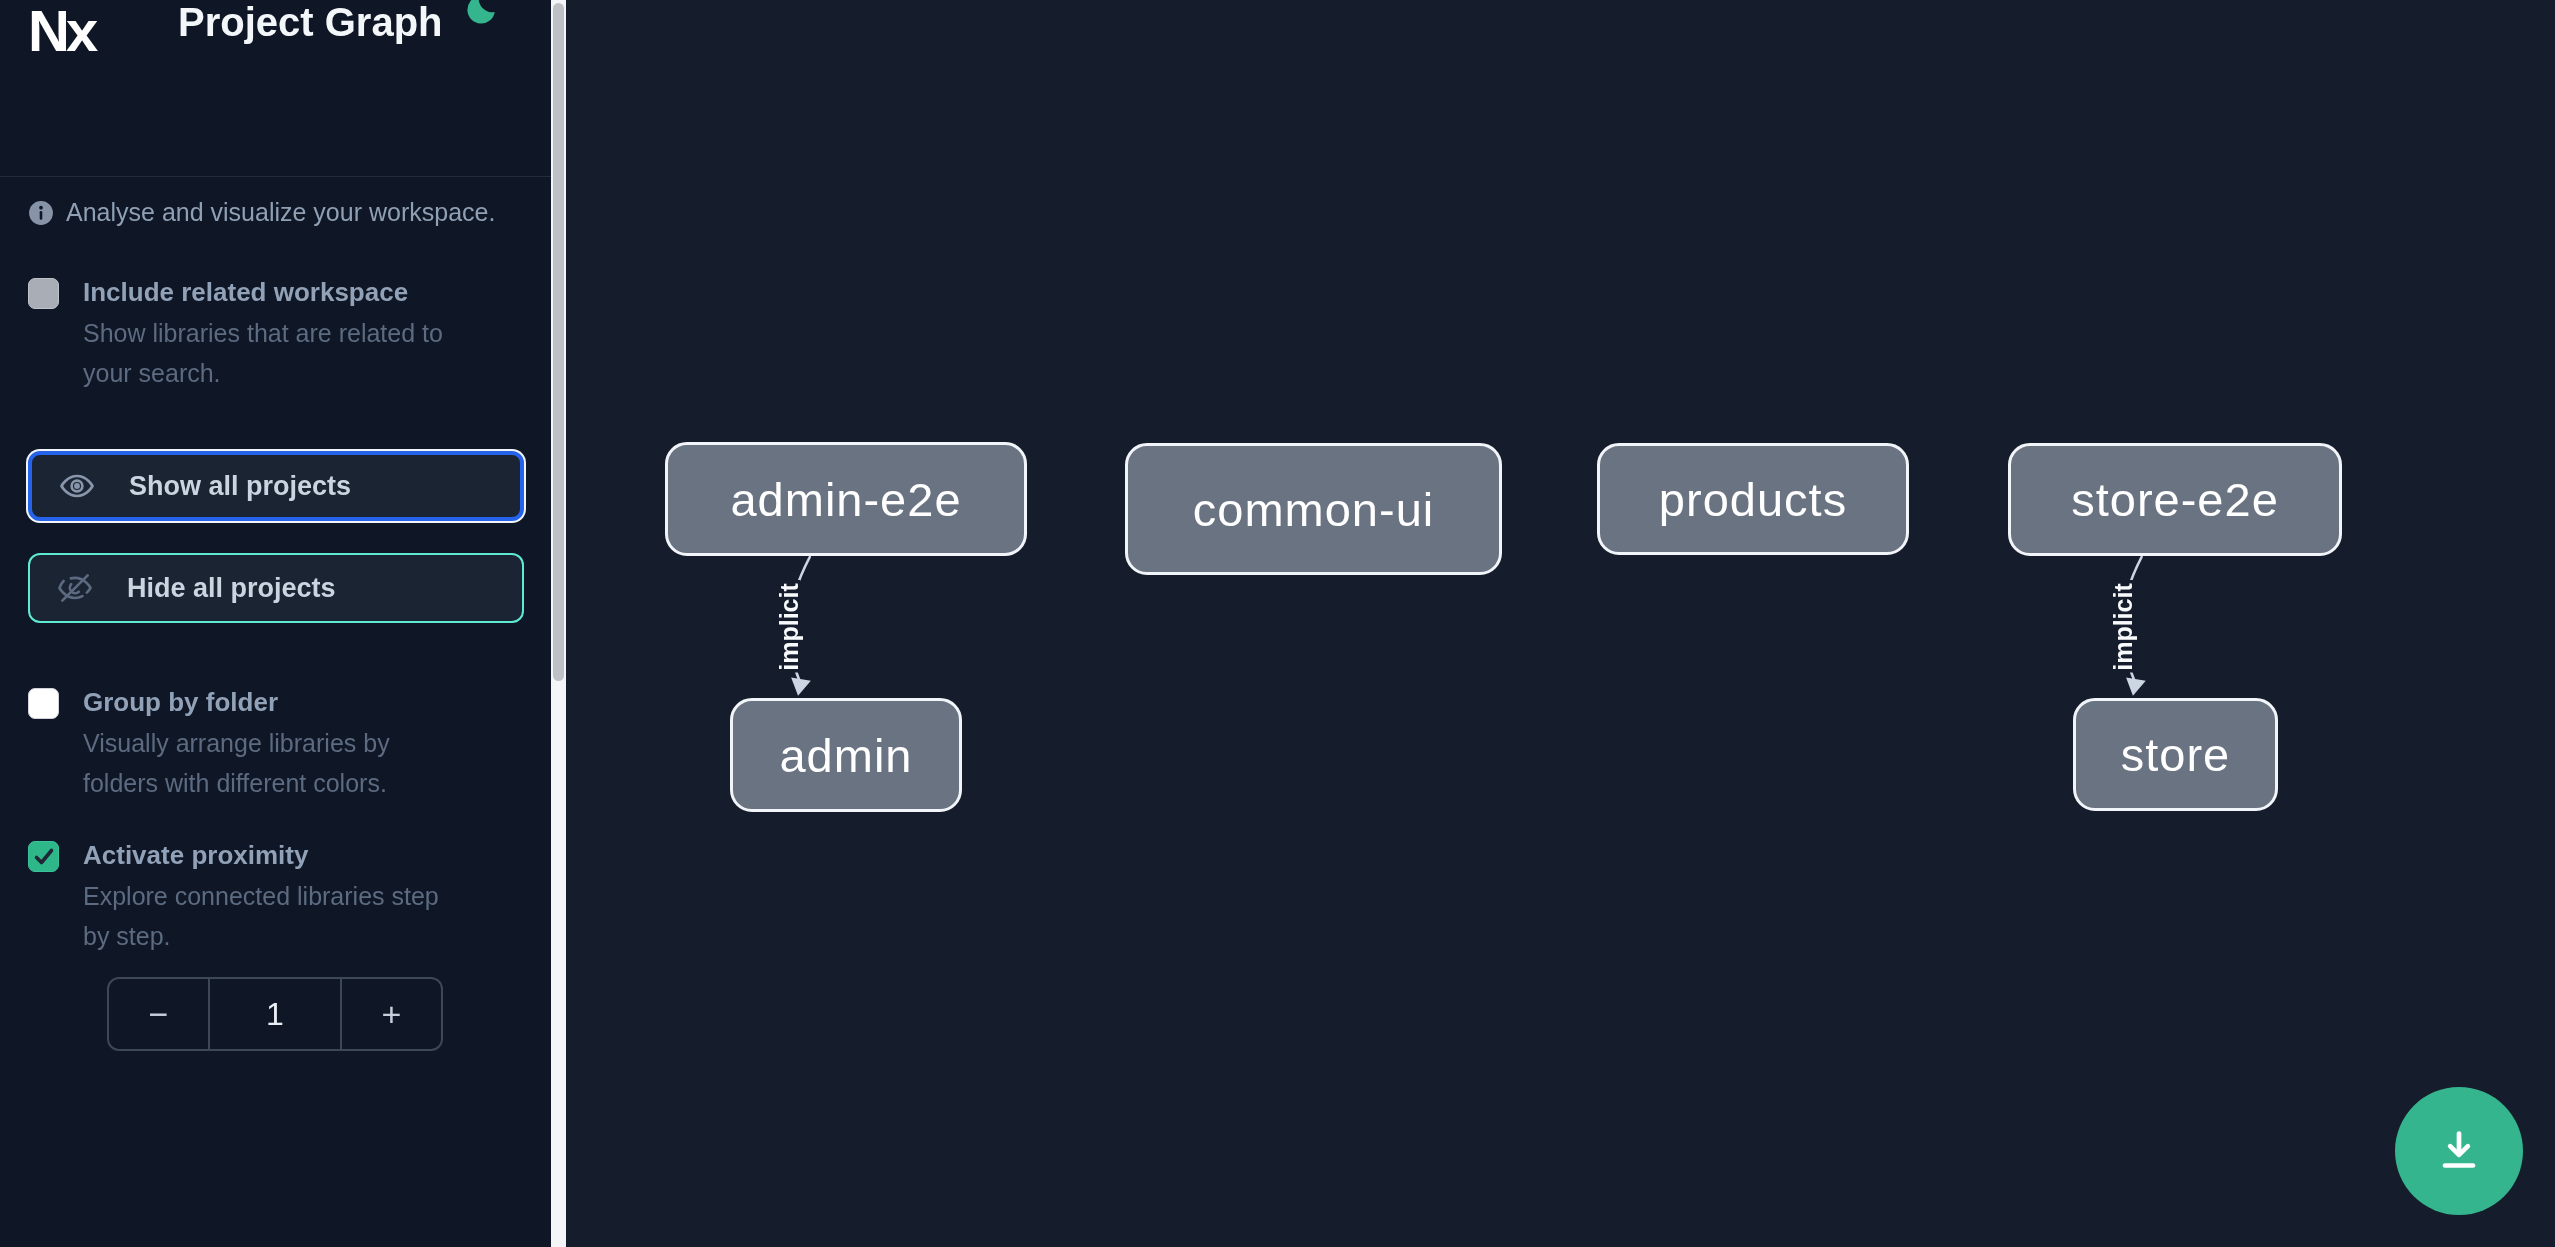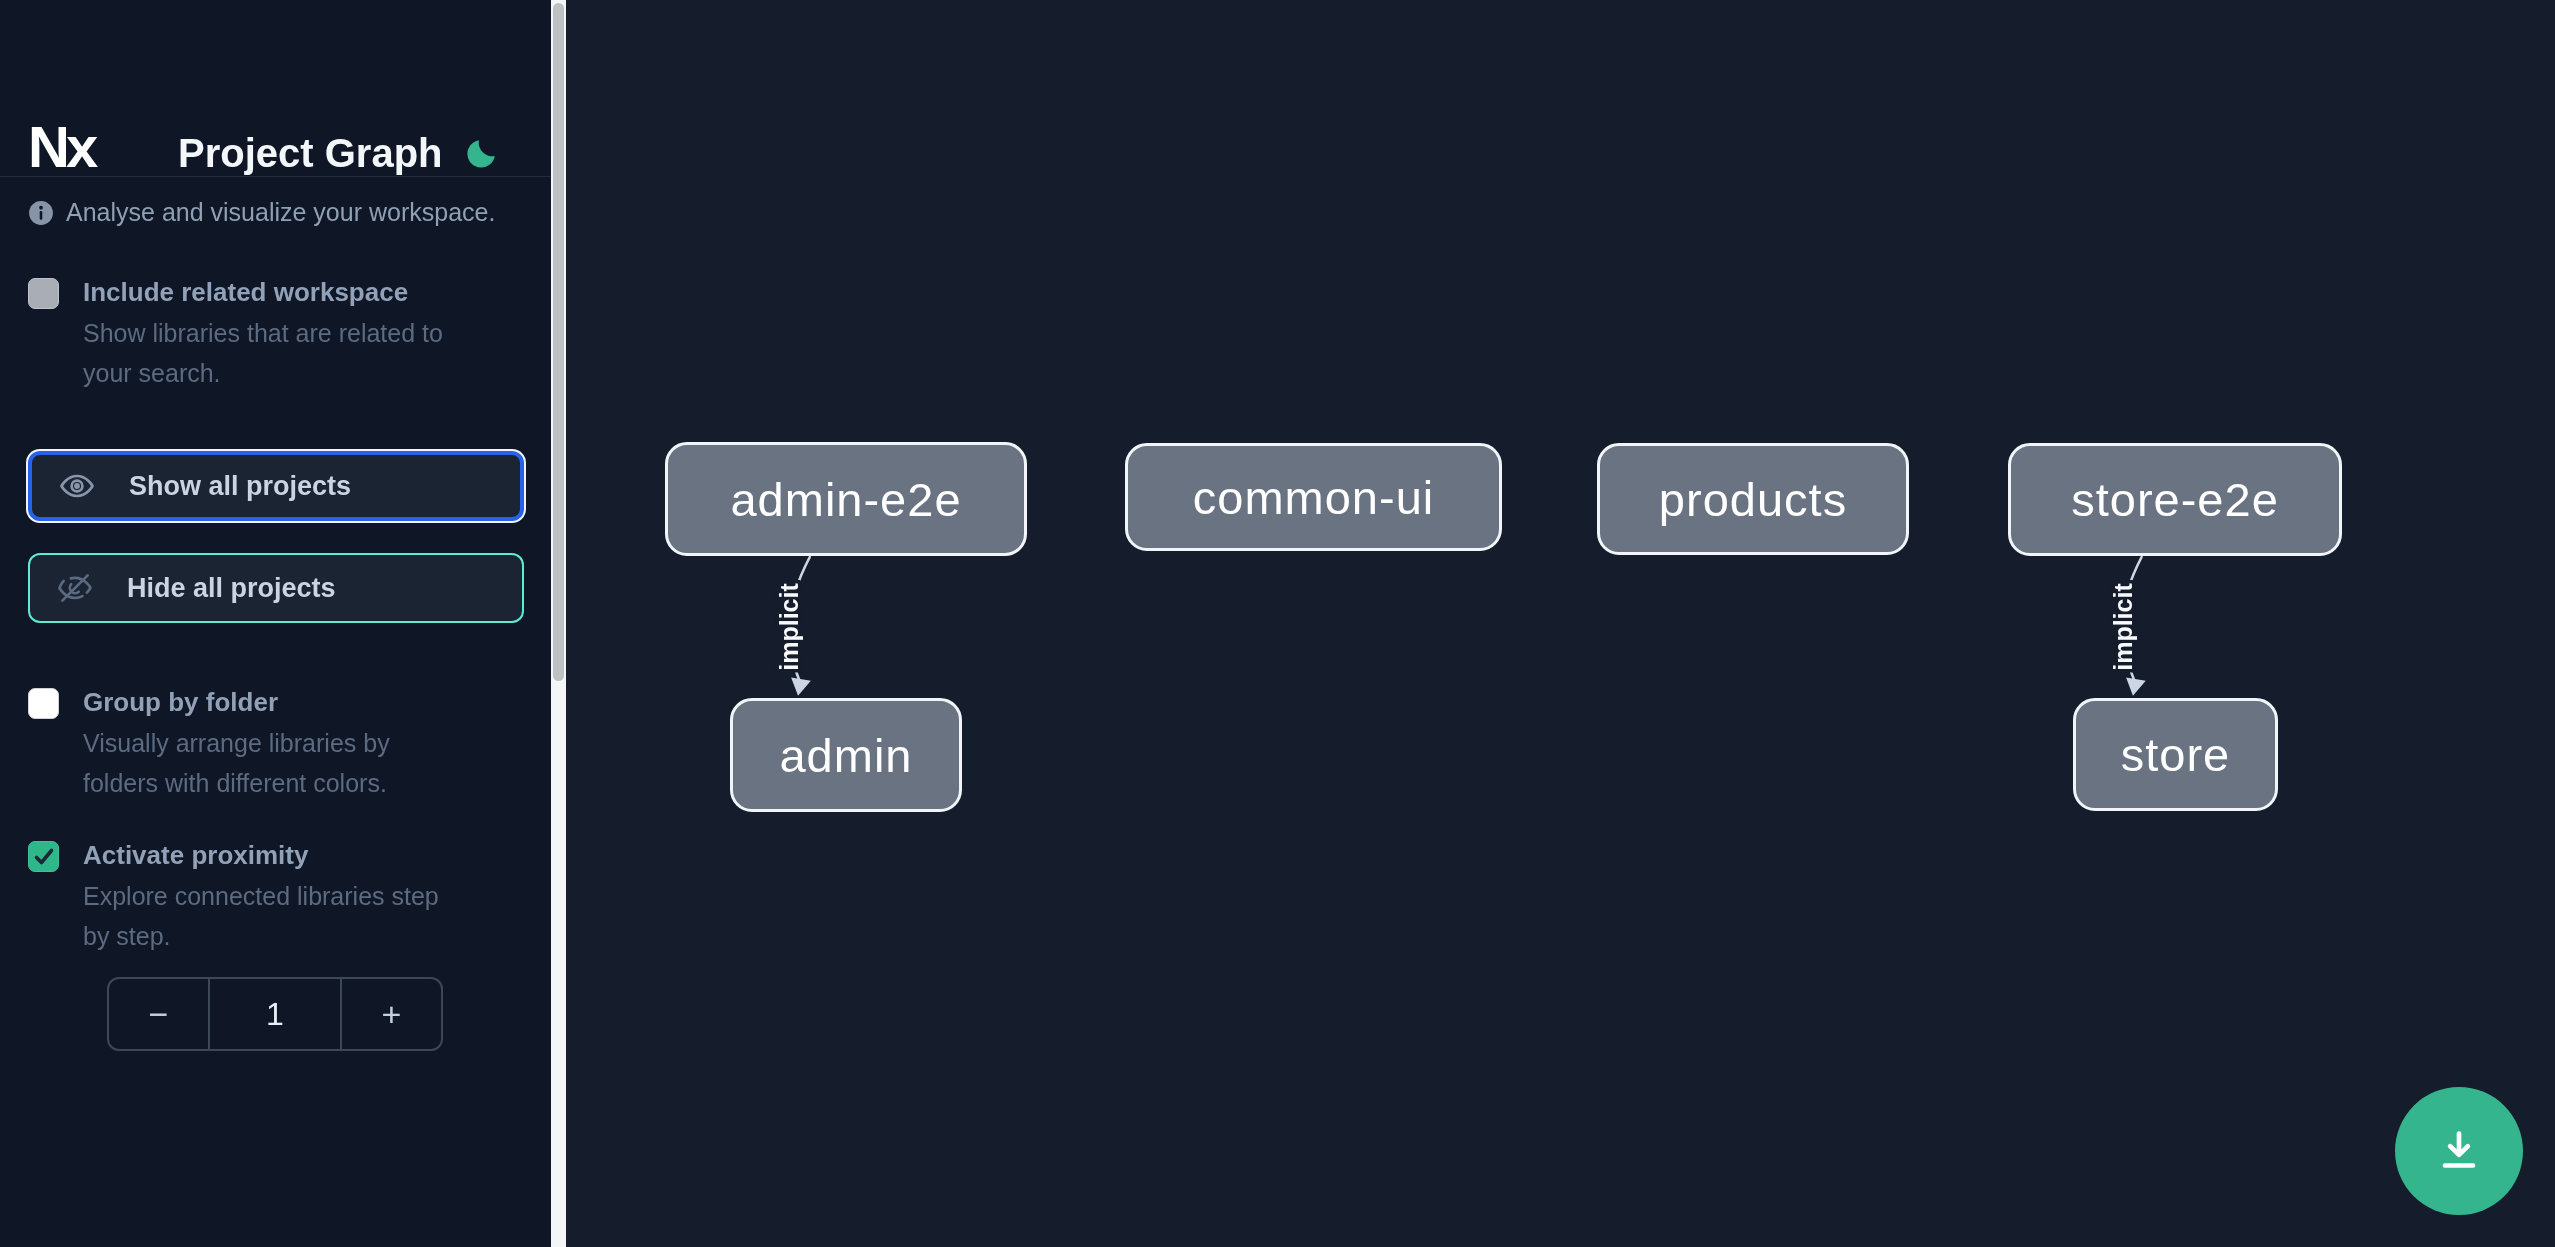--- a/index.html
+++ b/index.html
@@ -16,21 +16,21 @@
 
   
   .fab { position:absolute; left:2395px; top:1087px; width:128px; height:128px; border-radius:50%;
     background:#35b58e; border:none; display:flex; align-items:center; justify-content:center; cursor:pointer; }
 
   
   .sidebar { position:absolute; left:0; top:0; width:566px; height:1247px; background:#0f1625; z-index:20; }
   .scroll-track { position:absolute; right:0; top:0; width:15px; height:1247px; background:#f4f5f7; }
   .scroll-thumb { position:absolute; left:2px; top:3px; width:11px; height:678px; background:#bdc1c6; border-radius:6px; }
 
-  .sb-header { height:177px; display:flex; align-items:flex-end; padding-left:28px;
+  .sb-header { height:177px; display:flex; align-items:flex-start; padding-left:28px;
     border-bottom:1px solid #212c3f; }
   .logo { width:92px; height:60px; display:flex; align-items:center; }
   .logo-text { font-size:58px; font-weight:bold; color:#ffffff; letter-spacing:-4px; }
   .app-title { margin-left:58px; font-size:40px; font-weight:700; color:#f4f7fa; }
   .moon { margin-left:20px; margin-top:-8px; }
 
   .sb-content { padding:0 42px 0 28px; }
 
   .info-row { display:flex; align-items:center; gap:12px; margin-top:21px;
     color:#8fa0b5; font-size:25px; }
@@ -78,21 +78,21 @@
 <svg id="edge-svg" viewBox="0 0 2555 1247">
     <path d="M 809.8 557 C 783.8 607, 783.6 641, 799.6 681" fill="none" stroke="#ccd5e2" stroke-width="2.6" stroke-linecap="round"></path>
     <polygon points="789.6,679 809.6,679 799.6,696" fill="#ccd5e2" transform="rotate(10 799.6 687)"></polygon>
     <text x="791.7" y="627" transform="rotate(-90 791.7 627)" text-anchor="middle" dominant-baseline="middle" font-size="25" font-weight="bold" fill="#f8fafc" stroke="#151c2b" stroke-width="7" paint-order="stroke" font-family="Liberation Sans, sans-serif">implicit</text>
     <path d="M 2141.6 557 C 2115.6 607, 2118.5 641, 2134.5 681" fill="none" stroke="#ccd5e2" stroke-width="2.6" stroke-linecap="round"></path>
     <polygon points="2124.5,679 2144.5,679 2134.5,696" fill="#ccd5e2" transform="rotate(10 2134.5 687)"></polygon>
     <text x="2125.05" y="627" transform="rotate(-90 2125.05 627)" text-anchor="middle" dominant-baseline="middle" font-size="25" font-weight="bold" fill="#f8fafc" stroke="#151c2b" stroke-width="7" paint-order="stroke" font-family="Liberation Sans, sans-serif">implicit</text>
   </svg>
 <div id="graph-layer">
     <div class="node" style="left: 665px; top: 442px; width: 362px; height: 114px;">admin-e2e</div>
-    <div class="node" style="left: 1125px; top: 443px; width: 377px; height: 108px;">common-ui</div>
+    <div class="node" style="left: 1125px; top: 443px; width: 377px; height: 132px;">common-ui</div>
     <div class="node" style="left: 1597px; top: 443px; width: 312px; height: 112px;">products</div>
     <div class="node" style="left: 2008px; top: 443px; width: 334px; height: 113px;">store-e2e</div>
     <div class="node" style="left: 730px; top: 698px; width: 232px; height: 114px;">admin</div>
     <div class="node" style="left: 2073px; top: 698px; width: 205px; height: 113px;">store</div>
   </div>
 
 <aside class="sidebar">
 
   <div class="sb-header">
     <div class="logo">

